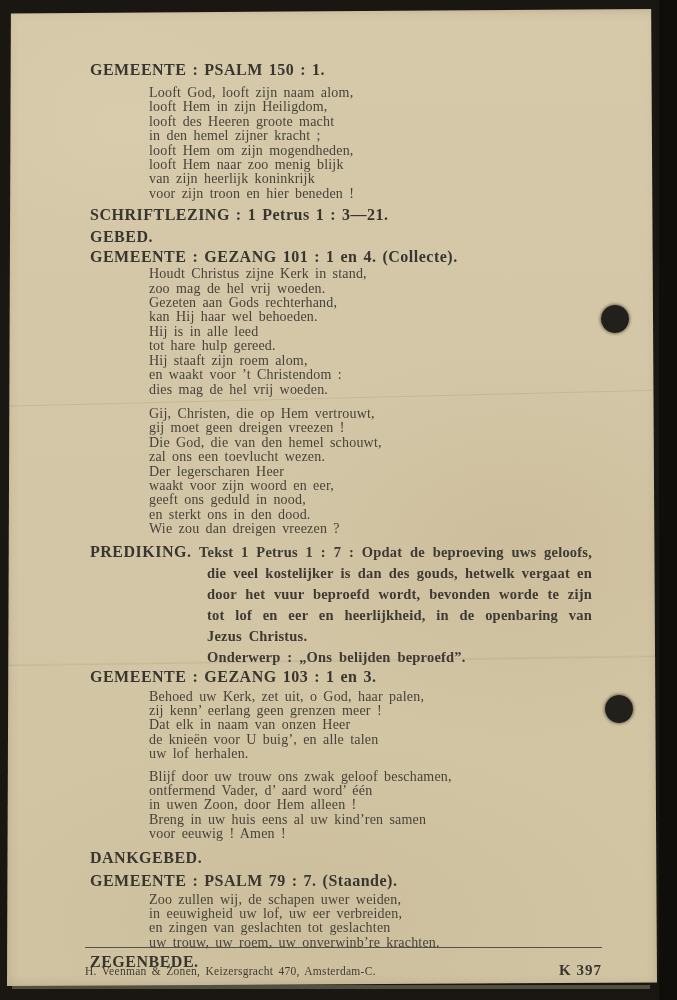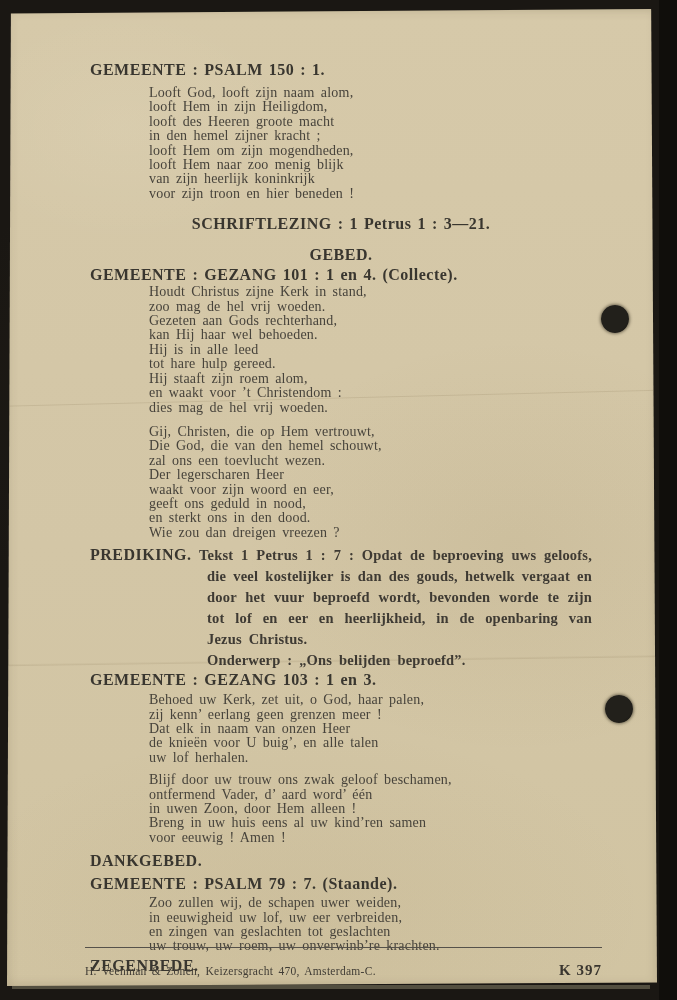--- a/index.html
+++ b/index.html
@@ -70,21 +70,21 @@
   .verse { margin-left: 59px; }
   .vline {
     font-size: 14px;
     line-height: 14.4px;
     letter-spacing: 0.2px;
     word-spacing: 2.5px;
     color: #47433b;
     white-space: nowrap;
   }
   .mt8 { margin-top: 8px; }
-  .mt6 { margin-top: 15px; text-align: center; }
+  .mt6 { margin-top: 6px; }
   .mt5 { margin-top: 5px; }
   .mt4 { margin-top: 4px; }
   .mt2 { margin-top: 2px; }
   .mt10 { margin-top: 10px; }
   .mt7 { margin-top: 7px; }
 
   .prediking {
     margin: 4px 0 0 0;
     box-sizing: border-box;
     width: 502px;
@@ -169,20 +169,21 @@
         <div class="vline">kan Hij haar wel behoeden.</div>
         <div class="vline">Hij is in alle leed</div>
         <div class="vline">tot hare hulp gereed.</div>
         <div class="vline">Hij staaft zijn roem alom,</div>
         <div class="vline">en waakt voor ’t Christendom :</div>
         <div class="vline">dies mag de hel vrij woeden.</div>
       </div>
 
       <div class="verse mt10">
         <div class="vline">Gij, Christen, die op Hem vertrouwt,</div>
+        <div class="vline">gij moet geen dreigen vreezen !</div>
         <div class="vline">Die God, die van den hemel schouwt,</div>
         <div class="vline">zal ons een toevlucht wezen.</div>
         <div class="vline">Der legerscharen Heer</div>
         <div class="vline">waakt voor zijn woord en eer,</div>
         <div class="vline">geeft ons geduld in nood,</div>
         <div class="vline">en sterkt ons in den dood.</div>
         <div class="vline">Wie zou dan dreigen vreezen ?</div>
       </div>
 
       <p class="prediking"><span class="ph">PREDIKING.</span> <span>Tekst 1 Petrus 1 : 7 : Opdat de beproeving uws geloofs, die veel kostelijker is dan des gouds, hetwelk vergaat en door het vuur beproefd wordt, bevonden worde te zijn tot lof en eer en heerlijkheid, in de openbaring van Jezus Christus.</span></p>

